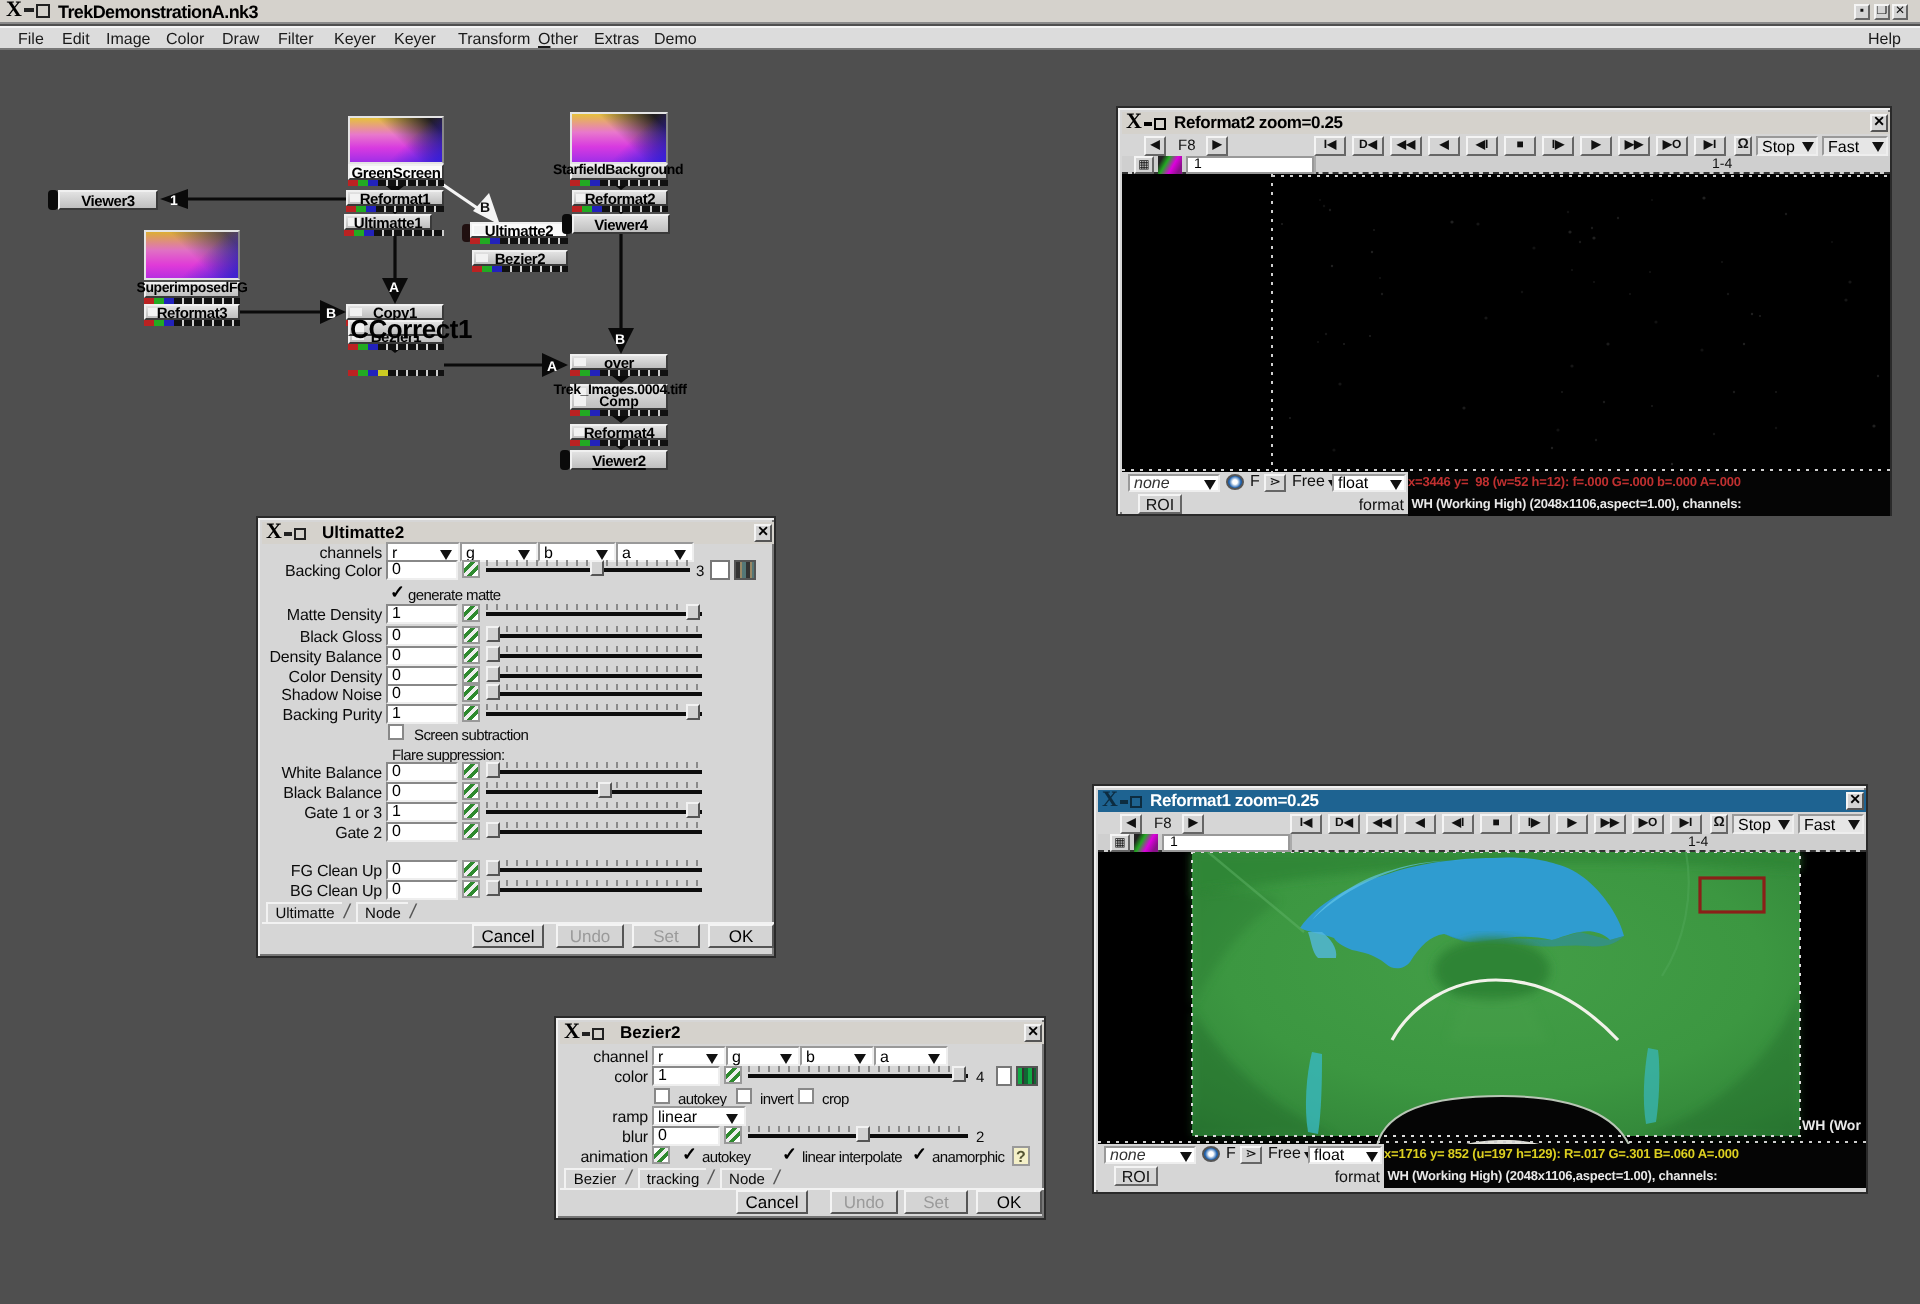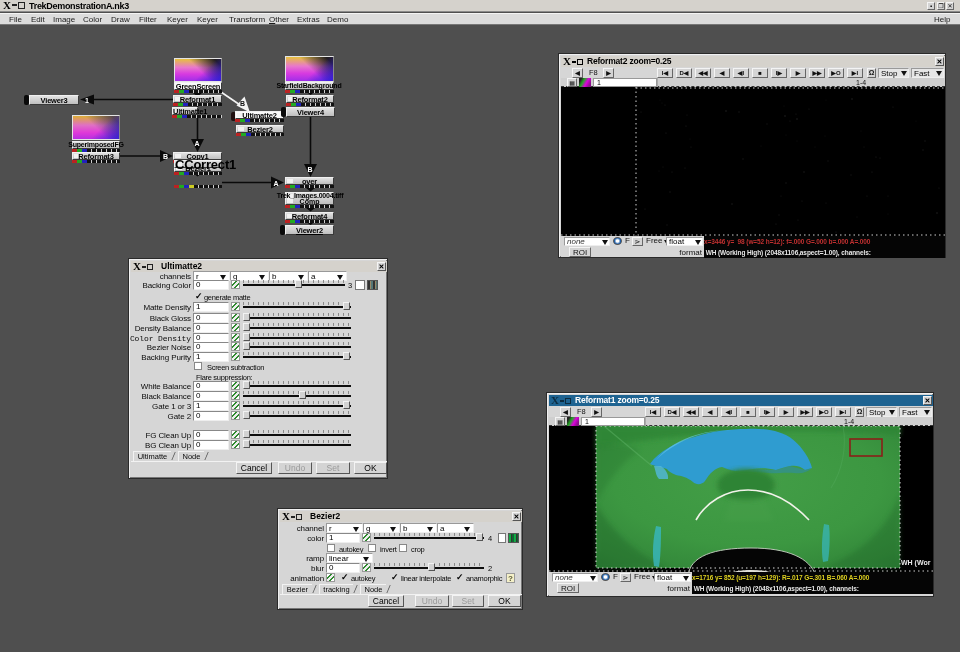--- a/index.html
+++ b/index.html
@@ -107,21 +107,21 @@
     <i style="left:0;background:#b22;"></i>
     <i style="left:5px;background:#2a2;"></i>
     <i style="left:10px;background:#22b;"></i>
   </div>
 <div class="node" style="left:173px;top:95px;width:49px;height:8px;font-size:7.5px;line-height:7px;"><span class="notch"></span><span style="position:relative;">Reformat1</span></div>
 <div class="strip" style="left:173px;top:103px;width:49px;">
     <i style="left:0;background:#b22;"></i>
     <i style="left:5px;background:#2a2;"></i>
     <i style="left:10px;background:#22b;"></i>
   </div>
-<div class="node" style="left:172px;top:107px;width:26px;height:8px;font-size:7.5px;line-height:7px;"><span class="notch"></span><span style="position:relative;">Ultimatte1</span></div>
+<div class="node" style="left:172px;top:107px;width:44px;height:8px;font-size:7.5px;line-height:7px;"><span class="notch"></span><span style="position:relative;">Ultimatte1</span></div>
 <div class="strip" style="left:172px;top:115px;width:50px;">
     <i style="left:0;background:#b22;"></i>
     <i style="left:5px;background:#2a2;"></i>
     <i style="left:10px;background:#22b;"></i>
   </div>
 <div class="ab" style="left:231px;top:112px;width:5px;height:9px;background:#201010;border-radius:2px;"></div>
 <div class="node nsel" style="left:235px;top:111px;width:49px;height:8px;font-size:7.5px;line-height:7px;"><span class="notch"></span><span style="position:relative;">Ultimatte2</span></div>
 <div class="strip" style="left:235px;top:119px;width:49px;">
     <i style="left:0;background:#b22;"></i>
     <i style="left:5px;background:#2a2;"></i>
@@ -451,27 +451,27 @@
     <span class="gico" style="left:102px;top:54px;"></span>
     <span class="tik" style="left:114px;top:54px;width:108px;"></span>
     <span class="trk" style="left:114px;top:58px;width:108px;"></span>
     <span class="hdl" style="left:114px;top:54px;"></span>
     <span class="lbl" style="left:-18px;top:65px;width:80px;">Density Balance</span>
     <span class="inp" style="left:64px;top:64px;width:36px;height:10px;">0</span>
     <span class="gico" style="left:102px;top:64px;"></span>
     <span class="tik" style="left:114px;top:64px;width:108px;"></span>
     <span class="trk" style="left:114px;top:68px;width:108px;"></span>
     <span class="hdl" style="left:114px;top:64px;"></span>
-    <span class="lbl" style="left:-18px;top:75px;width:80px;font-family:Liberation Mono, monospace;">Color Density</span>
+    <span class="lbl" style="left:-18px;top:75px;width:80px;">Color Density</span>
     <span class="inp" style="left:64px;top:74px;width:36px;height:10px;">0</span>
     <span class="gico" style="left:102px;top:74px;"></span>
     <span class="tik" style="left:114px;top:74px;width:108px;"></span>
     <span class="trk" style="left:114px;top:78px;width:108px;"></span>
     <span class="hdl" style="left:114px;top:74px;"></span>
-    <span class="lbl" style="left:-18px;top:84px;width:80px;">Bezier Noise</span>
+    <span class="lbl" style="left:-18px;top:84px;width:80px;">Shadow Noise</span>
     <span class="inp" style="left:64px;top:83px;width:36px;height:10px;">0</span>
     <span class="gico" style="left:102px;top:83px;"></span>
     <span class="tik" style="left:114px;top:83px;width:108px;"></span>
     <span class="trk" style="left:114px;top:87px;width:108px;"></span>
     <span class="hdl" style="left:114px;top:83px;"></span>
     <span class="lbl" style="left:-18px;top:94px;width:80px;">Backing Purity</span>
     <span class="inp" style="left:64px;top:93px;width:36px;height:10px;">1</span>
     <span class="gico" style="left:102px;top:93px;"></span>
     <span class="tik" style="left:114px;top:93px;width:108px;"></span>
     <span class="trk" style="left:114px;top:97px;width:108px;"></span>

